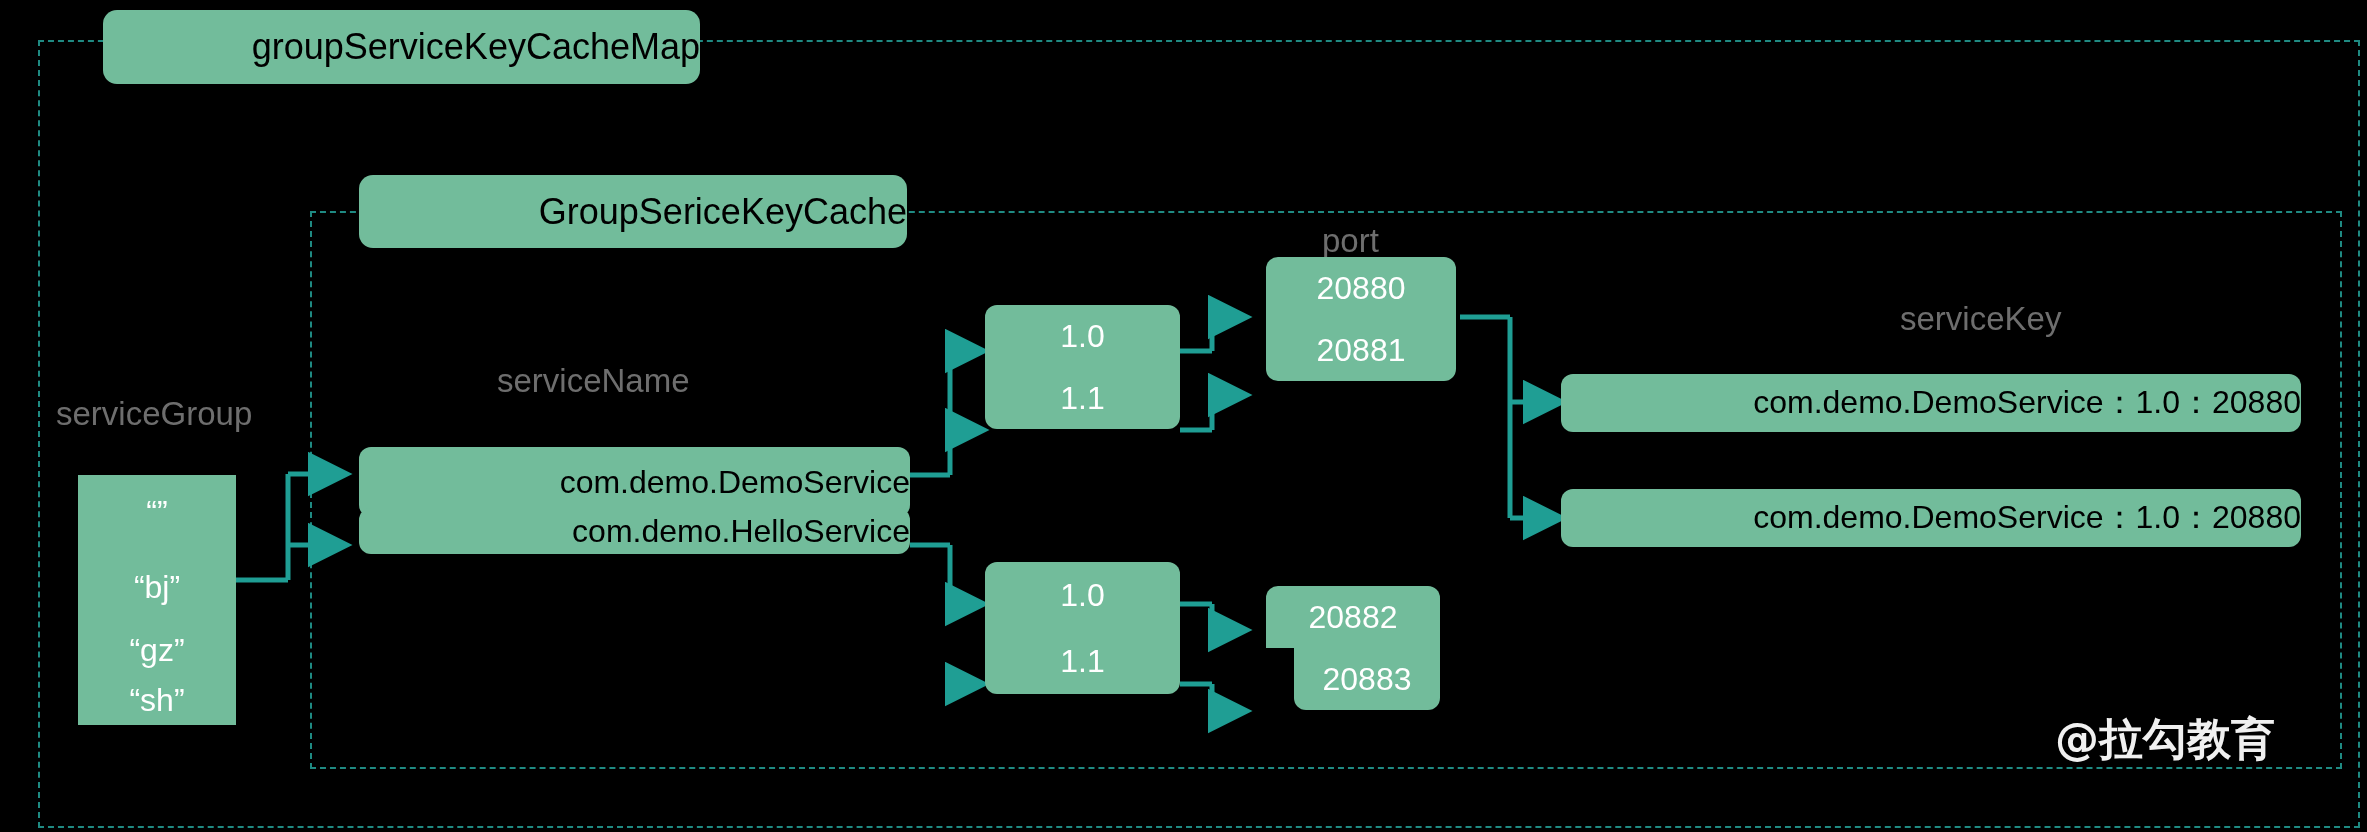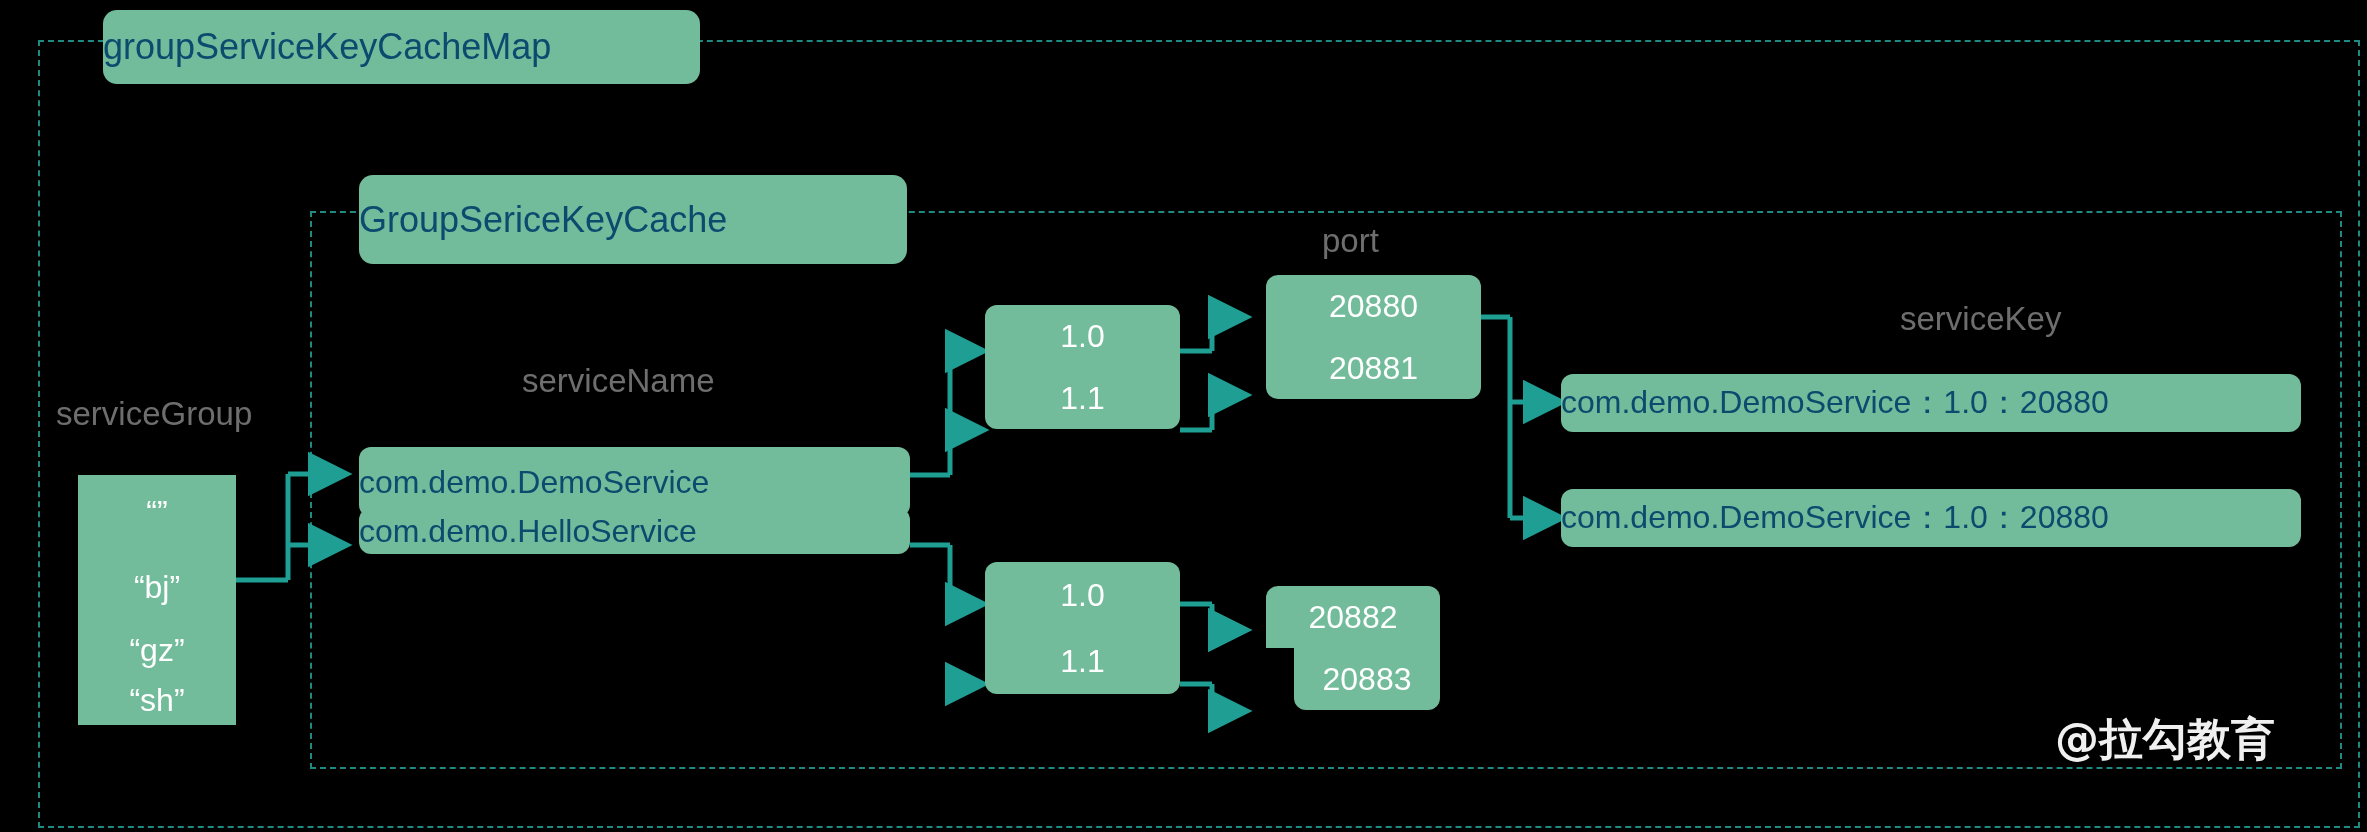--- a/index.html
+++ b/index.html
@@ -3,22 +3,22 @@
 <meta charset="utf-8">
 <style>
   html,body{margin:0;padding:0;background:#000;}
   body{width:2367px;height:832px;position:relative;overflow:hidden;
        font-family:"Liberation Sans","DejaVu Sans",sans-serif;}
   #stage{position:absolute;left:0;top:0;width:2367px;height:832px;background:#000;}
 
   .dashed-box{position:absolute;border:2px dashed #1f8a82;box-sizing:border-box;}
 
   .pill{position:absolute;background:#72bc9b;border-radius:12px;
-        display:flex;align-items:center;justify-content:flex-start;
-        color:#0c4a6e;box-sizing:border-box;}
+        display:flex;align-items:center;justify-content:flex-end;
+        color:#000000;box-sizing:border-box;}
 
   .title-pill{font-size:36px;font-weight:400;border-radius:14px;}
 
   .col-label{position:absolute;color:#6e6e6e;font-size:33px;
              white-space:nowrap;}
 
   
   .cellgroup{position:absolute;}
   .cellgroup .cell{background:#72bc9b;color:#fff;display:flex;
                    align-items:center;justify-content:center;
@@ -85,26 +85,26 @@
       <path d="M1510,402 L1560,402" marker-end="url(#ah)"></path>
       <path d="M1510,402 L1510,518"></path>
       <path d="M1510,518 L1560,518" marker-end="url(#ah)"></path>
     </g>
   </svg>
 
   <div class="pill title-pill" style="left:103px;top:10px;width:597px;height:74px;">
     <span>groupServiceKeyCacheMap</span>
   </div>
 
-  <div class="pill title-pill" style="left:359px;top:175px;width:548px;height:89px;">
+  <div class="pill title-pill" style="left:359px;top:175px;width:548px;height:73px;">
     <span>GroupSericeKeyCache</span>
   </div>
 
   <div class="col-label" style="left:56px;top:395px;">serviceGroup</div>
-  <div class="col-label" style="left:522px;top:362px;">serviceName</div>
+  <div class="col-label" style="left:497px;top:362px;">serviceName</div>
   <div class="col-label" style="left:1322px;top:222px;">port</div>
   <div class="col-label" style="left:1900px;top:300px;">serviceKey</div>
 
   <div class="cellgroup" style="left:78px;top:475px;width:158px;">
     <div class="cell sq" style="height:75px;">“”</div>
     <div class="cell sq" style="height:75px;">“bj”</div>
     <div class="cell sq" style="height:50px;">“gz”</div>
     <div class="cell sq" style="height:50px;">“sh”</div>
   </div>
 
@@ -118,21 +118,21 @@
   <div class="cellgroup" style="left:985px;top:305px;width:195px;">
     <div class="cell" style="height:62px;">1.0</div>
     <div class="cell" style="height:62px;">1.1</div>
   </div>
 
   <div class="cellgroup" style="left:985px;top:562px;width:195px;">
     <div class="cell" style="height:66px;">1.0</div>
     <div class="cell" style="height:66px;">1.1</div>
   </div>
 
-  <div class="cellgroup" style="left:1266px;top:275px;width:215px;">
+  <div class="cellgroup" style="left:1266px;top:257px;width:190px;">
     <div class="cell" style="height:62px;">20880</div>
     <div class="cell" style="height:62px;">20881</div>
   </div>
 
   <div class="cellgroup" style="left:1266px;top:586px;width:174px;">
     <div class="cell" style="height:62px;">20882</div>
     <div class="cell" style="height:62px;margin-left:28px;">20883</div>
   </div>
 
   <div class="pill" style="left:1561px;top:374px;width:740px;height:58px;font-size:32px;">

